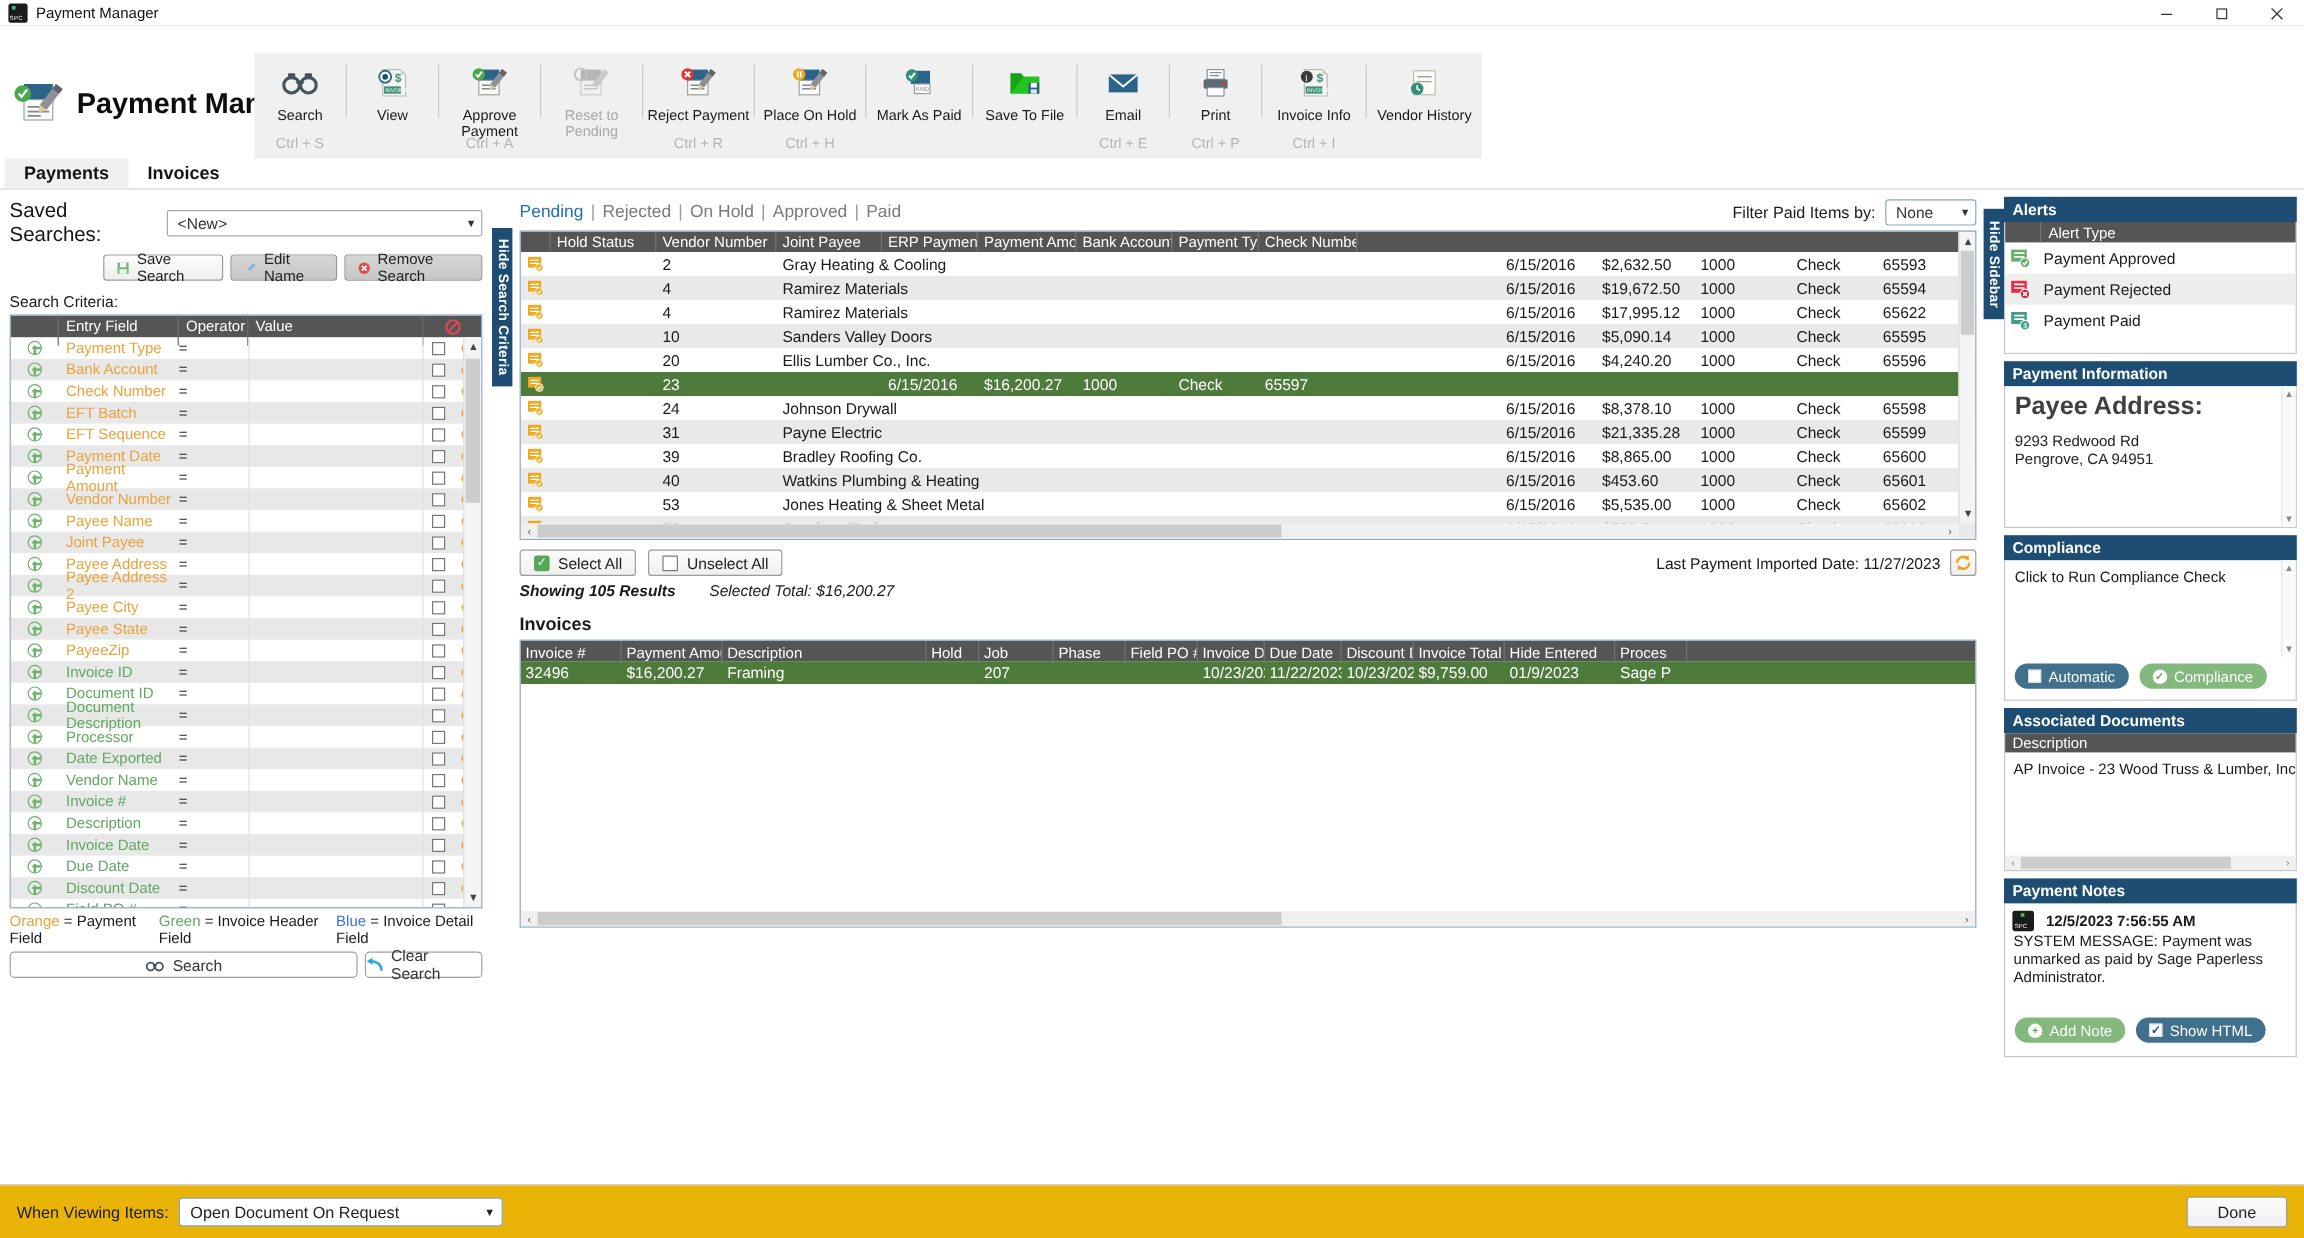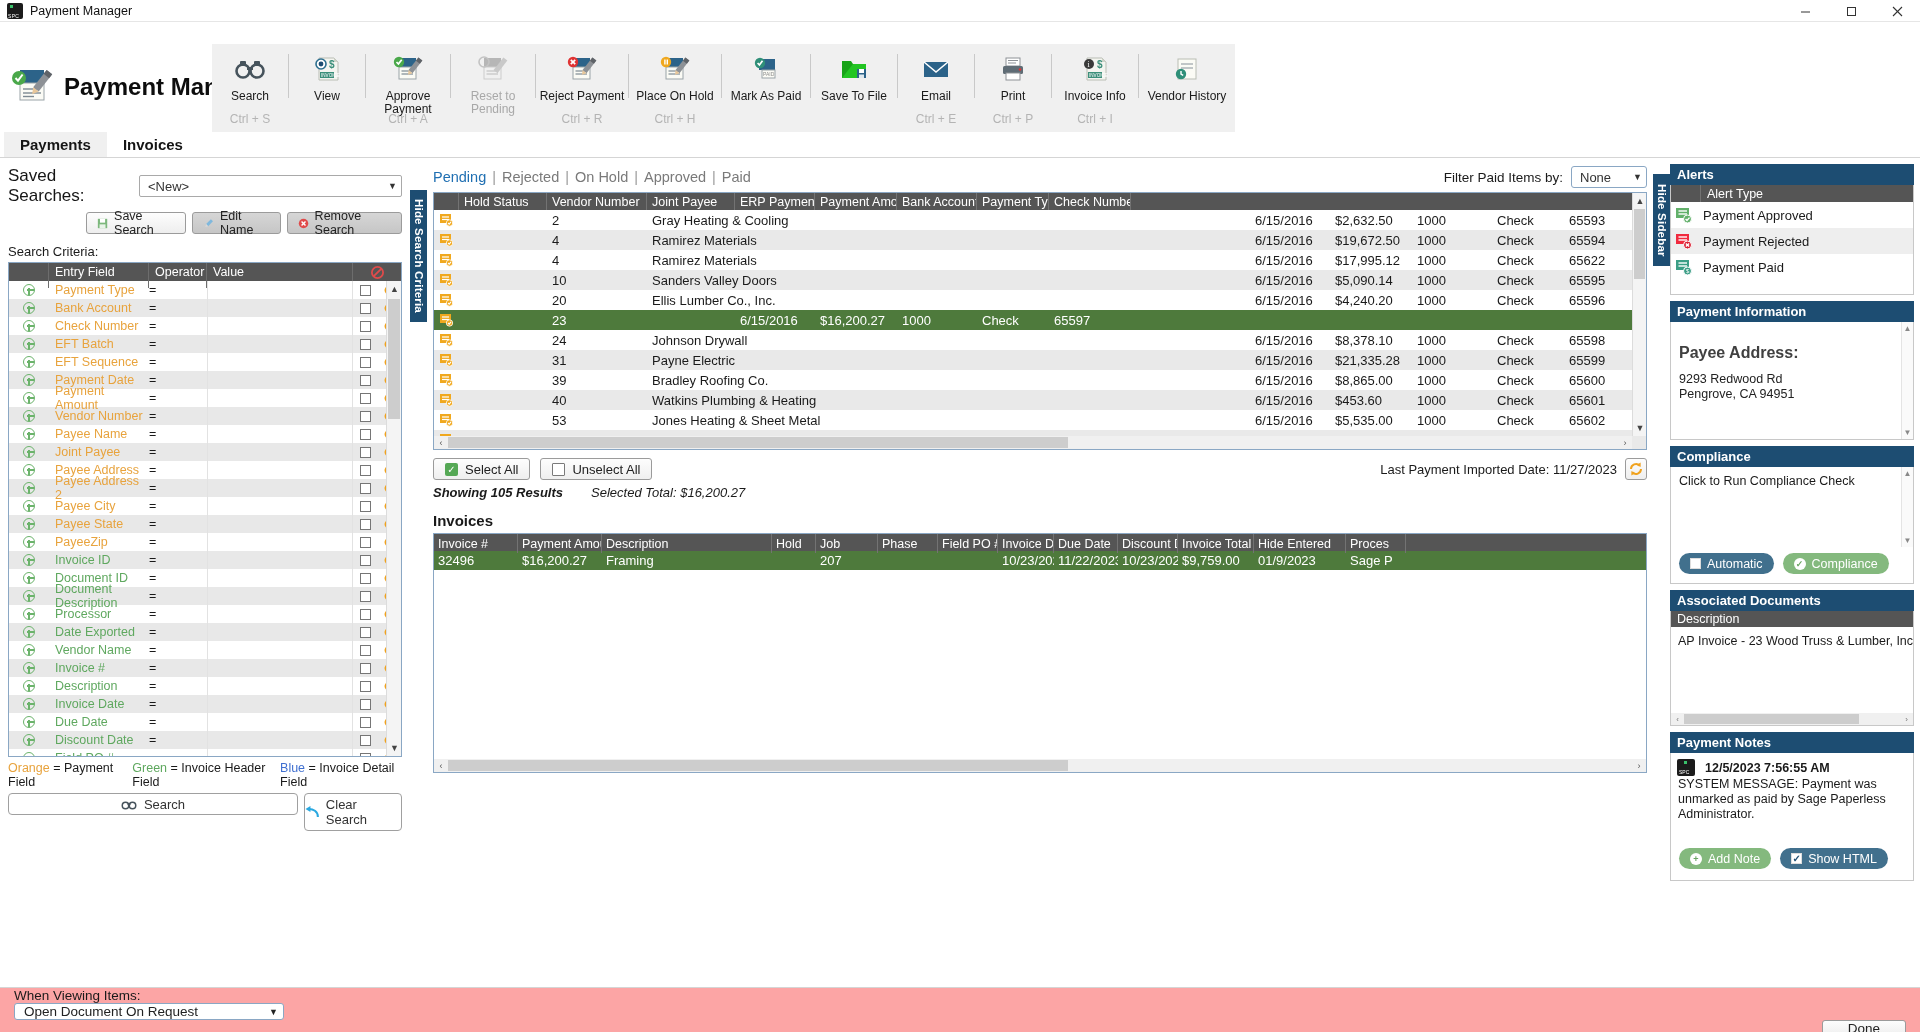--- a/index.html
+++ b/index.html
@@ -120,21 +120,21 @@
   .crit-scroll{position:absolute;right:0;top:18px;width:15px;bottom:0;background:#f4f4f4;border-left:1px solid #dcdcdc;}
   .crit-thumb{position:absolute;top:18px;left:1px;width:12px;height:120px;background:#cdcdcd;}
   .sc-arrow{position:absolute;left:0;width:15px;height:16px;display:flex;align-items:center;justify-content:center;font-size:9px;color:#444;}
   .legend{font-size:12.5px;margin-top:4px;display:flex;gap:10px;}
   .search-row{display:flex;gap:6px;margin-top:4px;}
   .searchbtn{
     flex:1;height:22px;border:1px solid #a0a0a0;border-radius:4px;background:#fff;
     display:flex;align-items:center;justify-content:center;gap:7px;font-size:13px;color:#333;
   }
   .clearbtn{
-    width:98px;height:38px;border:1px solid #a0a0a0;border-radius:4px;background:#fff;
+    width:98px;height:22px;border:1px solid #a0a0a0;border-radius:4px;background:#fff;
     display:flex;align-items:center;justify-content:space-between;gap:6px;font-size:13px;color:#333;
   }
 
   
   .vstrip{
     width:17px;background:#1d4d72;color:#fff;writing-mode:vertical-rl;
     display:flex;align-items:center;justify-content:center;font-size:11.5px;font-weight:bold;
     letter-spacing:.2px;
   }
 
@@ -212,21 +212,21 @@
   .p-head{
     background:#1d4d72;color:#fff;font-size:13px;font-weight:bold;padding:3px 7px;
   }
   .p-body{border:1px solid #c8c8c8;border-top:none;background:#fff;position:relative;}
   .alert-head{display:flex;height:17px;background:#555;color:#fff;font-size:12.5px;}
   .ah-ico{width:30px;border-right:1px solid #737373;}
   .ah-type{flex:1;padding-left:6px;display:flex;align-items:center;}
   .alert-row{display:flex;align-items:center;height:26px;font-size:13px;padding-left:4px;gap:8px;}
   .alert-row.alt{background:#eeeeee;}
   .chk-ico{width:20px;height:17px;position:relative;flex:0 0 auto;}
-  .payee-title{font-size:16px;font-weight:bold;color:#404040;padding:22px 8px 2px 8px;}
+  .payee-title{font-size:21px;font-weight:bold;color:#404040;padding:5px 8px 2px 8px;}
   .payee-addr{font-size:12.5px;padding:8px 8px 0 8px;line-height:15px;color:#222;}
   .vscroll-mini{position:absolute;right:0;top:0;bottom:0;width:12px;background:#fafafa;border-left:1px solid #e4e4e4;display:flex;flex-direction:column;justify-content:space-between;align-items:center;font-size:8px;color:#888;padding:2px 0;}
   .comp-text{font-size:12.5px;padding:7px 8px;}
   .pillrow{display:flex;gap:9px;padding:6px 8px 7px 8px;}
   .pill{
     height:21px;border-radius:11px;display:flex;align-items:center;gap:6px;padding:0 11px;
     font-size:12.5px;color:#fff;
   }
   .pill.blue{background:#41708d;}
   .pill.green{background:#84b97e;}
@@ -239,21 +239,21 @@
   .note-head{display:flex;align-items:center;gap:10px;padding:6px 6px 0 6px;}
   .note-ico{width:18px;height:17px;background:#1b1b1b;position:relative;border-radius:2px;flex:0 0 auto;}
   .note-ico:before{content:"";position:absolute;left:7px;top:2px;width:3px;height:3px;background:#39c26a;}
   .note-ico:after{content:"SPC";position:absolute;left:2px;bottom:1px;font-size:5px;color:#fff;}
   .note-date{font-size:12.5px;font-weight:bold;}
   .note-body{font-size:12.5px;padding:1px 7px 0 7px;line-height:15px;}
 
   
   .footer{
     position:absolute;left:0;bottom:0;width:1920px;height:45px;border-top:1px solid #d5d5d5;
-    display:flex;align-items:flex-start;padding:0 14px;background:#fca5a5;flex-direction:column;
+    display:flex;align-items:center;padding:0 14px;background:#eab308;
   }
   .f-lbl{font-size:13.5px;margin-right:8px;}
   .f-combo{
     width:270px;height:24px;border:1px solid #8aa7c4;border-radius:3px;background:#fff;
     display:flex;align-items:center;padding:0 5px 0 9px;font-size:13.5px;color:#222;
   }
   .done-btn{
     margin-left:auto;width:84px;height:26px;border:1px solid #9b9b9b;border-radius:3px;
     background:linear-gradient(#fdfdfd,#eeeeee);display:flex;align-items:center;justify-content:center;
     font-size:13.5px;color:#222;

